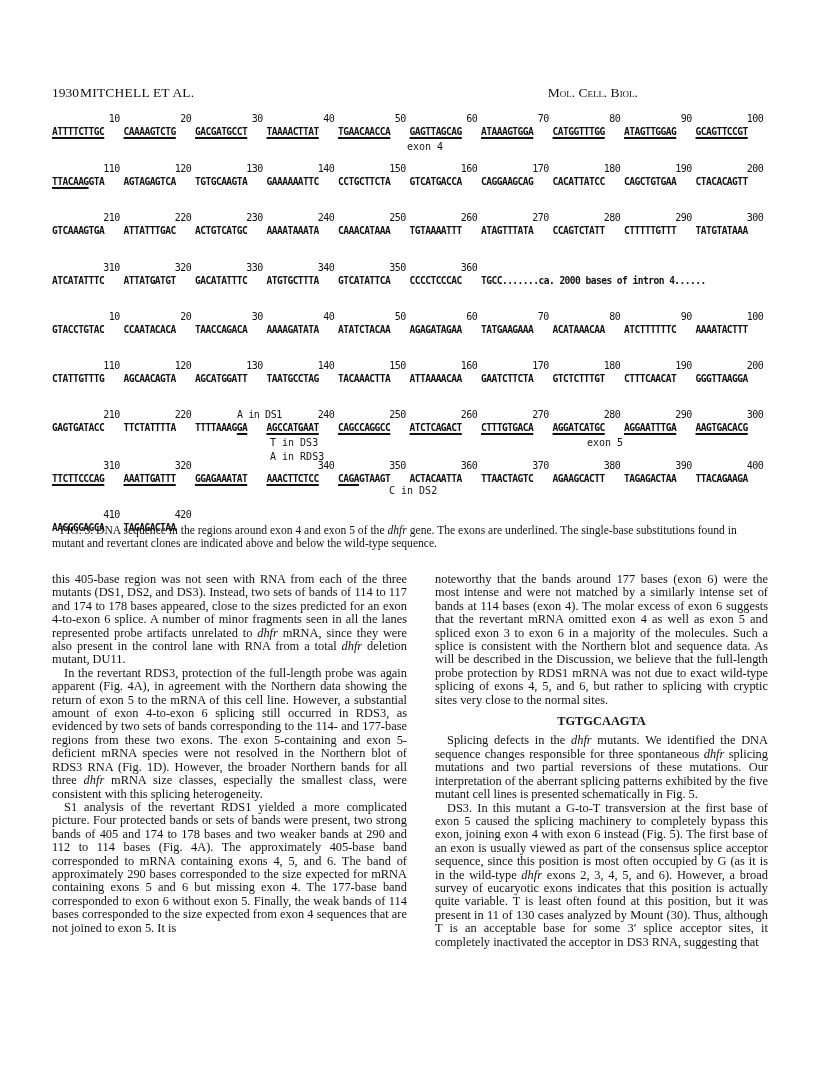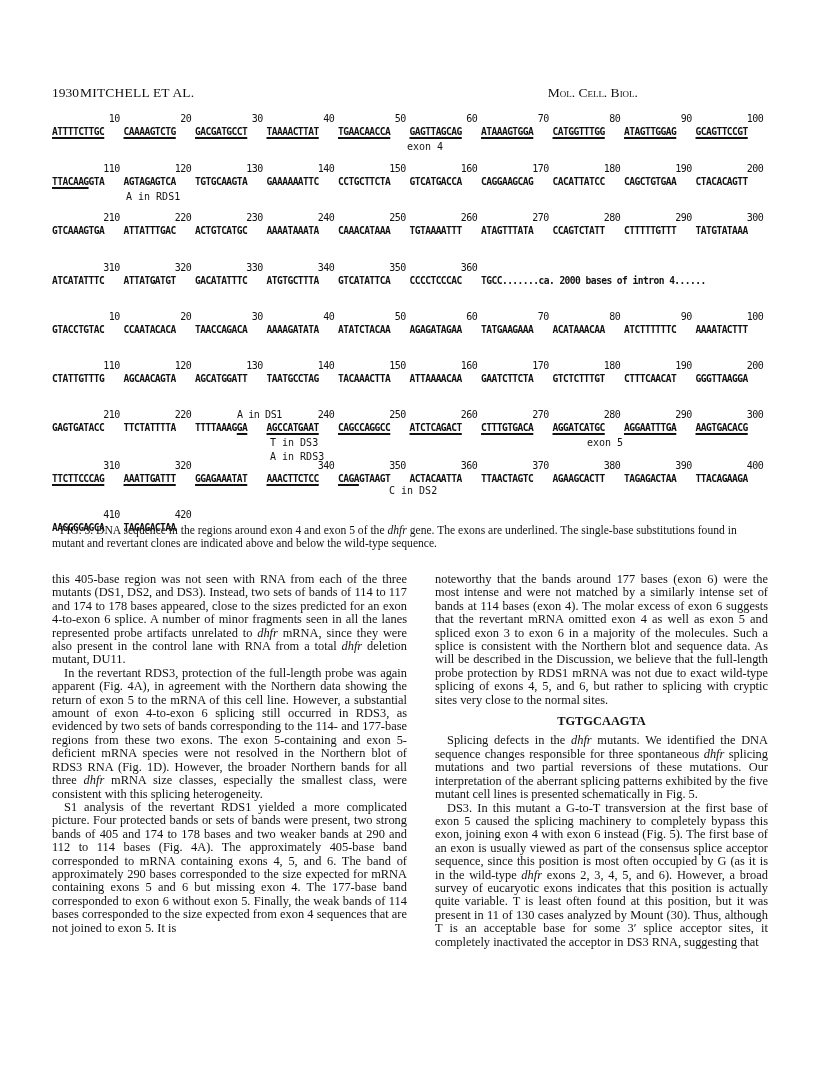--- a/index.html
+++ b/index.html
@@ -45,21 +45,20 @@
 
   <div id="seq-area">
       <div class="seq-block" style="top: 100px;">
         <div class="nums"><span class="num" style="left: 38px;">10</span><span class="num" style="left: 109.5px;">20</span><span class="num" style="left: 181px;">30</span><span class="num" style="left: 252.5px;">40</span><span class="num" style="left: 324px;">50</span><span class="num" style="left: 395.5px;">60</span><span class="num" style="left: 467px;">70</span><span class="num" style="left: 538.5px;">80</span><span class="num" style="left: 610px;">90</span><span class="num" style="left: 681.5px;">100</span></div>
         <div class="bases seq" style="margin-top: 1px;"><span class="grp" style="left: 0px;"><span class="ul">ATTTTCTTGC</span></span><span class="grp" style="left: 71.5px;"><span class="ul">CAAAAGTCTG</span></span><span class="grp" style="left: 143px;"><span class="ul">GACGATGCCT</span></span><span class="grp" style="left: 214.5px;"><span class="ul">TAAAACTTAT</span></span><span class="grp" style="left: 286px;"><span class="ul">TGAACAACCA</span></span><span class="grp" style="left: 357.5px;"><span class="ul">GAGTTAGCAG</span></span><span class="grp" style="left: 429px;"><span class="ul">ATAAAGTGGA</span></span><span class="grp" style="left: 500.5px;"><span class="ul">CATGGTTTGG</span></span><span class="grp" style="left: 572px;"><span class="ul">ATAGTTGGAG</span></span><span class="grp" style="left: 643.5px;"><span class="ul">GCAGTTCCGT</span></span></div>
         <div class="anno" style="margin-top: 3px;"><span style="left: 355px;">exon 4</span></div>
       </div>
       <div class="seq-block" style="top: 150px;">
         <div class="nums"><span class="num" style="left: 38px;">110</span><span class="num" style="left: 109.5px;">120</span><span class="num" style="left: 181px;">130</span><span class="num" style="left: 252.5px;">140</span><span class="num" style="left: 324px;">150</span><span class="num" style="left: 395.5px;">160</span><span class="num" style="left: 467px;">170</span><span class="num" style="left: 538.5px;">180</span><span class="num" style="left: 610px;">190</span><span class="num" style="left: 681.5px;">200</span></div>
         <div class="bases seq" style="margin-top: 1px;"><span class="grp" style="left: 0px;"><span class="ul">TTACAAG</span>GTA</span><span class="grp" style="left: 71.5px;">AGTAGAGTCA</span><span class="grp" style="left: 143px;">TGTGCAAGTA</span><span class="grp" style="left: 214.5px;">GAAAAAATTC</span><span class="grp" style="left: 286px;">CCTGCTTCTA</span><span class="grp" style="left: 357.5px;">GTCATGACCA</span><span class="grp" style="left: 429px;">CAGGAAGCAG</span><span class="grp" style="left: 500.5px;">CACATTATCC</span><span class="grp" style="left: 572px;">CAGCTGTGAA</span><span class="grp" style="left: 643.5px;">CTACACAGTT</span></div>
-        <div class="anno" style="margin-top: 3px;"><span style="left: 74px;">A in RDS1</span></div>
       </div>
       <div class="seq-block" style="top: 199px;">
         <div class="nums"><span class="num" style="left: 38px;">210</span><span class="num" style="left: 109.5px;">220</span><span class="num" style="left: 181px;">230</span><span class="num" style="left: 252.5px;">240</span><span class="num" style="left: 324px;">250</span><span class="num" style="left: 395.5px;">260</span><span class="num" style="left: 467px;">270</span><span class="num" style="left: 538.5px;">280</span><span class="num" style="left: 610px;">290</span><span class="num" style="left: 681.5px;">300</span></div>
         <div class="bases seq" style="margin-top: 1px;"><span class="grp" style="left: 0px;">GTCAAAGTGA</span><span class="grp" style="left: 71.5px;">ATTATTTGAC</span><span class="grp" style="left: 143px;">ACTGTCATGC</span><span class="grp" style="left: 214.5px;">AAAATAAATA</span><span class="grp" style="left: 286px;">CAAACATAAA</span><span class="grp" style="left: 357.5px;">TGTAAAATTT</span><span class="grp" style="left: 429px;">ATAGTTTATA</span><span class="grp" style="left: 500.5px;">CCAGTCTATT</span><span class="grp" style="left: 572px;">CTTTTTGTTT</span><span class="grp" style="left: 643.5px;">TATGTATAAA</span></div>
       </div>
       <div class="seq-block" style="top: 249px;">
         <div class="nums"><span class="num" style="left: 38px;">310</span><span class="num" style="left: 109.5px;">320</span><span class="num" style="left: 181px;">330</span><span class="num" style="left: 252.5px;">340</span><span class="num" style="left: 324px;">350</span><span class="num" style="left: 395.5px;">360</span></div>
         <div class="bases seq" style="margin-top: 1px;"><span class="grp" style="left: 0px;">ATCATATTTC</span><span class="grp" style="left: 71.5px;">ATTATGATGT</span><span class="grp" style="left: 143px;">GACATATTTC</span><span class="grp" style="left: 214.5px;">ATGTGCTTTA</span><span class="grp" style="left: 286px;">GTCATATTCA</span><span class="grp" style="left: 357.5px;">CCCCTCCCAC</span><span class="grp" style="left: 429px;">TGCC.......ca. 2000 bases of intron 4......</span></div>
       </div>
       <div class="seq-block" style="top: 298px;">

